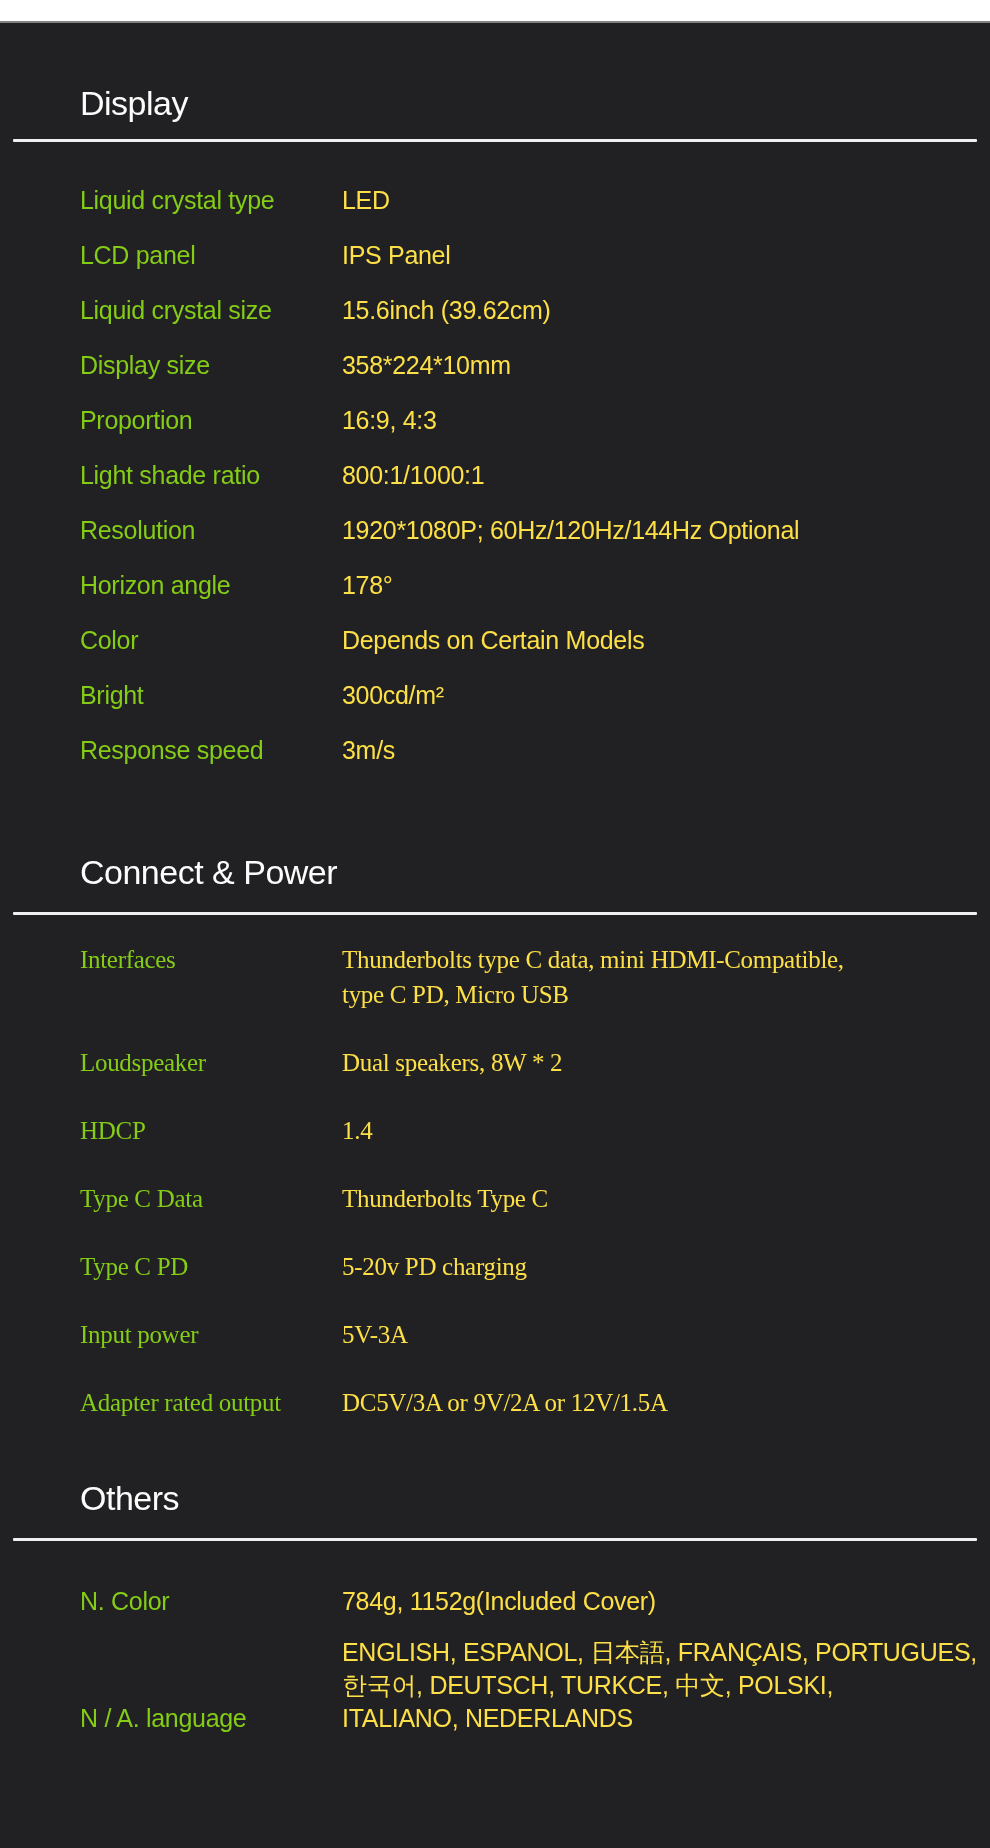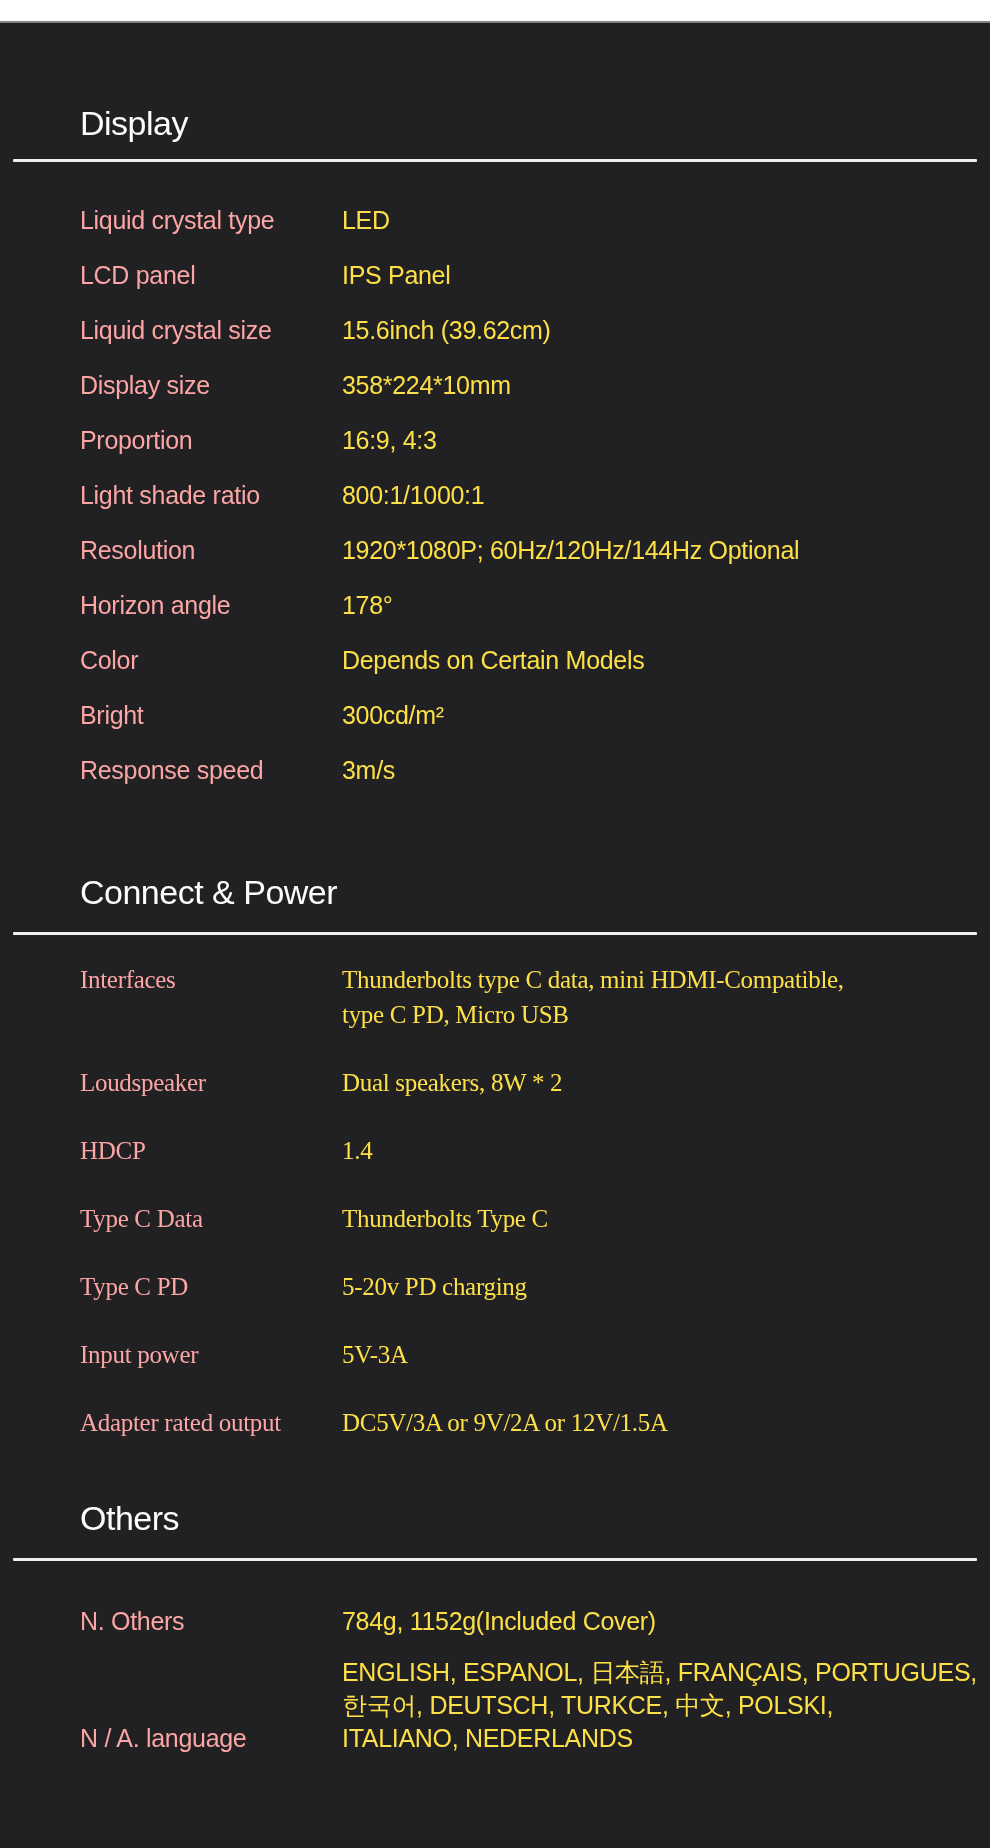--- a/index.html
+++ b/index.html
@@ -18,40 +18,40 @@
     border-bottom: 2px solid #838383;
   }
   .sec-title {
     margin: 0 0 0 80px;
     font-size: 34px;
     font-weight: 400;
     line-height: 36px;
     color: #fcfcfc;
     letter-spacing: -0.5px;
   }
-  .t1 { padding-top: 82px; }
+  .t1 { padding-top: 62px; }
   .t2 { margin-top: 76px; }
   .t3 { margin-top: 60px; }
   .divider {
     height: 3px;
     background: #f0f0f0;
     margin: 0 13px;
     border-radius: 1px;
   }
   .dv1 { margin-top: 18px; }
   .dv2 { margin-top: 22px; }
   .dv3 { margin-top: 22px; }
   .row {
     display: flex;
     font-size: 25px;
   }
   .row .lbl {
     flex: 0 0 262px;
     margin-left: 80px;
-    color: #fca5a5;
+    color: #84cc16;
   }
   .row .val {
     flex: 1 1 auto;
     color: #fde047;
     white-space: pre-line;
   }
   
   .d-row { height: 55px; align-items: center; }
   .d-rows { margin-top: 31px; }
   
@@ -154,21 +154,21 @@
       <div class="val">DC5V/3A or 9V/2A or 12V/1.5A</div>
     </div>
   </div>
 </section>
 
 <section>
   <h2 class="sec-title t3">Others</h2>
   <div class="divider dv3"></div>
   <div>
     <div class="row o-weight">
-      <div class="lbl">N. Others</div>
+      <div class="lbl">N. Color</div>
       <div class="val">784g, 1152g(Included Cover)</div>
     </div>
     <div class="row o-lang">
       <div class="lbl">N / A. language</div>
       <div class="val">ENGLISH, ESPANOL, 日本語, FRANÇAIS, PORTUGUES,
 한국어, DEUTSCH, TURKCE, 中文, POLSKI,
 ITALIANO, NEDERLANDS</div>
     </div>
   </div>
 </section>

